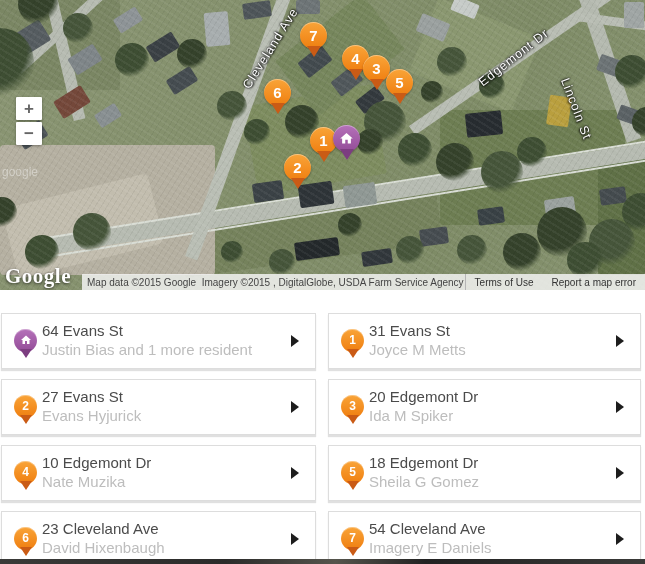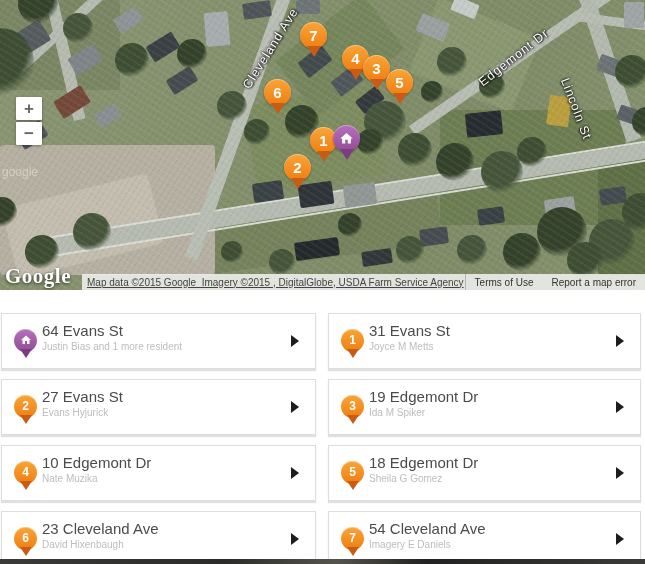--- a/index.html
+++ b/index.html
@@ -47,21 +47,21 @@
           text-align:center; box-shadow:0 1px 3px rgba(0,0,0,.35); cursor:pointer;
           font-family:"Liberation Sans",sans-serif; border-radius:1px; }
 
   
   .glogo { position:absolute; left:5px; bottom:1px; z-index:8; color:#fff;
            font-family:"Liberation Serif", serif; font-size:21px; font-weight:bold;
            letter-spacing:.5px; text-shadow:0 1px 3px rgba(0,0,0,.7); cursor:pointer; }
   .attr-bar { position:absolute; left:82px; right:0; bottom:0; height:16px; z-index:8;
               background:rgba(245,245,245,.83); display:flex; align-items:center;
               font-size:10px; color:#444; }
-  .attr-map-data { flex:1; padding:0 8px 0 5px; white-space:pre; overflow:hidden;text-decoration:underline; }
+  .attr-map-data { flex:1; padding:0 8px 0 5px; white-space:pre; overflow:hidden; }
   .attr-sep { width:1px; align-self:stretch; background:#b5b5b5; }
   .attr-link { padding:0 9px; color:#333; text-decoration:none; white-space:nowrap; cursor:pointer; }
 
   
   .card { position:absolute; height:56px; background:#fff; box-sizing:border-box;
           border:1px solid #ddd; box-shadow:0 2px 1px rgba(0,0,0,.12); cursor:pointer; }
   .c0 { left:1px; width:315px; } .c1 { left:328px; width:313px; }
   .r0 { top:313px; } .r1 { top:379px; } .r2 { top:445px; } .r3 { top:511px; }
 
   .cpin { position:absolute; left:12px; top:15px; width:23px; height:23px; border-radius:50%;
@@ -69,21 +69,21 @@
           box-shadow:inset 0 1px 0 rgba(255,255,255,.35); }
   .cpin::after { content:""; position:absolute; top:20px; left:50%; margin-left:-6px;
           border:6px solid transparent; border-bottom:0; border-top:9px solid #ca5b15; }
   .cpin .mnum { display:block; text-align:center; line-height:23px; color:#fff;
           font-weight:bold; font-size:12px; }
   .cpin.purple { background:linear-gradient(#b571b9,#934c98); }
   .cpin.purple::after { border-top-color:#7c3d80; }
   .cpin.purple svg { display:block; margin:5px auto 0; }
 
   .card .address   { position:absolute; left:40px; top:8px;  font-size:15px; color:#4b4b4b; }
-  .card .residents { position:absolute; left:40px; top:27px; font-size:10px; color:#bdbdbd; }
+  .card .residents { position:absolute; left:40px; top:27px; font-size:15px; color:#bdbdbd; }
   .card .arrow { position:absolute; right:16px; top:50%; margin-top:-6px; width:0; height:0;
           border-left:8px solid #1d1d1d; border-top:6px solid transparent;
           border-bottom:6px solid transparent; }
 
   .bottom-bar { position:absolute; left:0; top:559px; width:645px; height:5px; z-index:9;
           background:linear-gradient(90deg,#3a3a38 0%,#2b2b2a 35%,#55544c 52%,#222 66%,#3a3a38 100%); }
 </style>
 </head>
 <body>
 
@@ -246,21 +246,21 @@
       </span>
     <span class="address">27 Evans St</span>
     <span class="residents">Evans Hyjurick</span>
     <span class="arrow"></span>
   </div>
 
   <div class="card r1 c1">
     <span class="cpin">
         <span class="mnum">3</span>
       </span>
-    <span class="address">19 Edgemont Dr</span>
+    <span class="address">20 Edgemont Dr</span>
     <span class="residents">Ida M Spiker</span>
     <span class="arrow"></span>
   </div>
 
   <div class="card r2 c0">
     <span class="cpin">
         <span class="mnum">4</span>
       </span>
     <span class="address">10 Edgemont Dr</span>
     <span class="residents">Nate Muzika</span>

